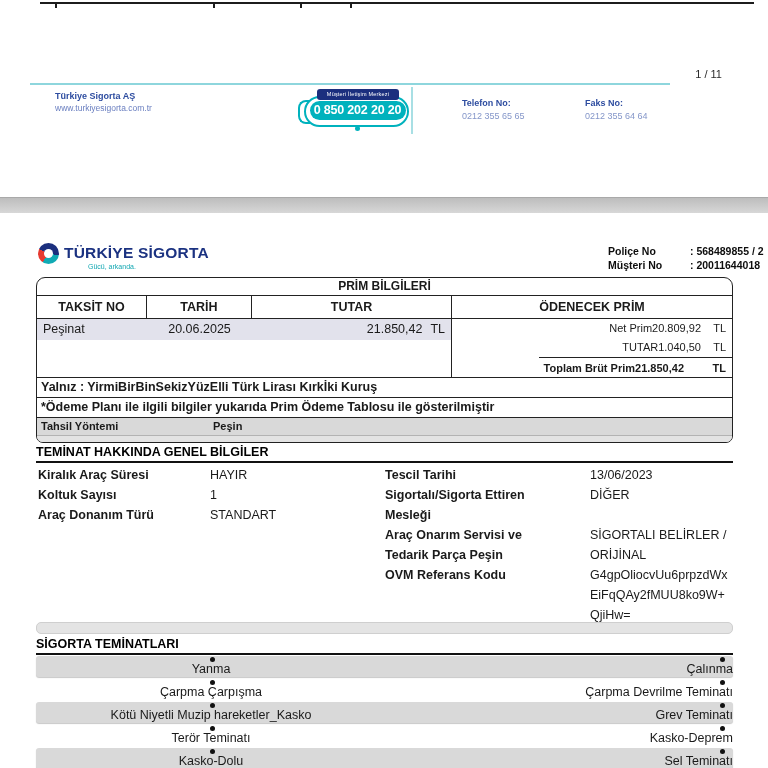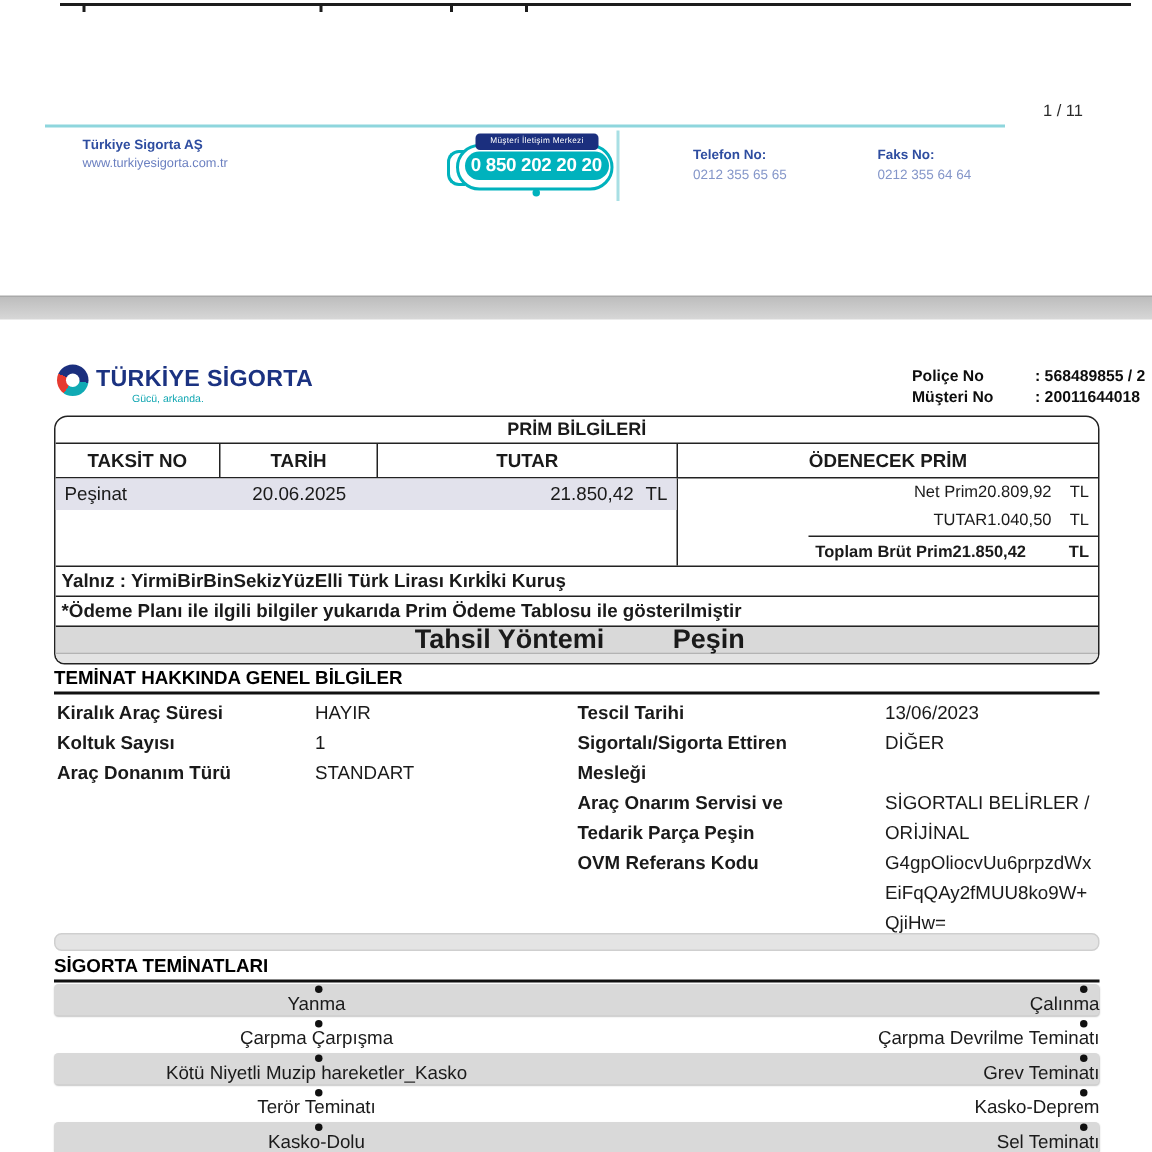--- a/index.html
+++ b/index.html
@@ -77,21 +77,21 @@
   .ic3 .cur { margin-left:8px; padding-right:6px; }
   .pt-right { flex:1; display:flex; flex-direction:column; font-size:11px;align-items:flex-end; }
   .pr-row { display:flex; height:19px; line-height:19px; padding-right:6px; }
   .pr-row .lbl { padding-left:5px; flex:1; }
   .pr-row .cur { width:18px; text-align:right; margin-left:7px; }
   .pr-total { border-top:1.4px solid #222; font-weight:bold; flex:1; display:flex; align-items:center; padding-right:6px; }
   .pr-total .lbl { padding-left:5px; flex:1; }
   .pr-total .val { margin-right:24px; }
   .pr-total .cur { width:18px; text-align:right; }
   .pt-yalniz, .pt-odeme { border-top:1.4px solid #222; height:19px; line-height:19px; font-weight:bold; font-size:12.5px; padding-left:4px; }
-  .pt-tahsil { border-top:1.4px solid #222; height:17px; line-height:17px; background:#d9d9d9; font-weight:bold; font-size:18px; display:flex;justify-content:center; }
+  .pt-tahsil { border-top:1.4px solid #222; height:17px; line-height:17px; background:#d9d9d9; font-weight:bold; font-size:11px; display:flex; }
   .pt-tahsil .lbl { padding-left:4px; width:176px; box-sizing:border-box; }
   .pt-strip { height:6px; background:#e3e3e3; border-top:1px solid #b3b3b3; }
 
   
   .sec-title { position:absolute; left:36px; font-weight:bold; font-size:12.5px; color:#000; white-space:nowrap; }
   .sec-rule { position:absolute; left:36px; width:697px; height:0; border-top:2px solid #111; }
   .t-genel { top:232px; } .r-genel { top:248px; }
   .t-tem { top:424px; } .r-tem { top:440px; }
 
   

